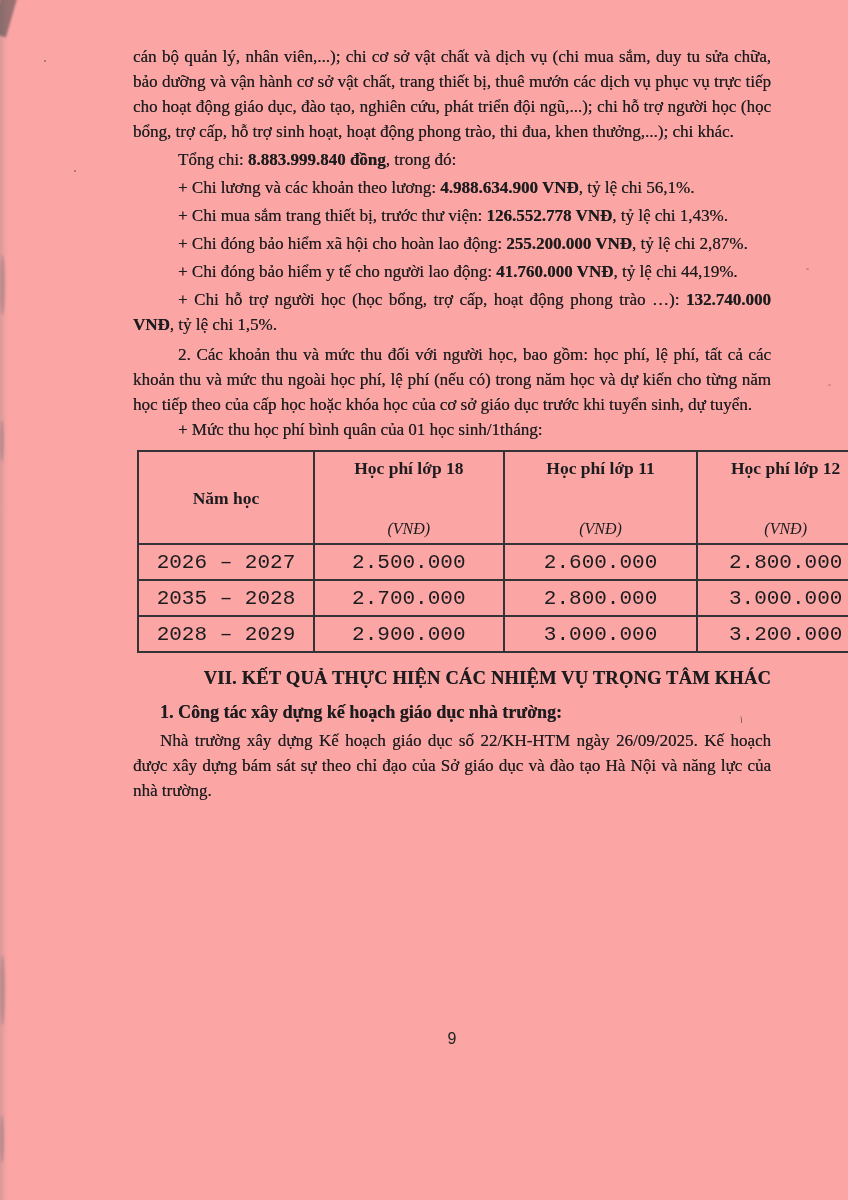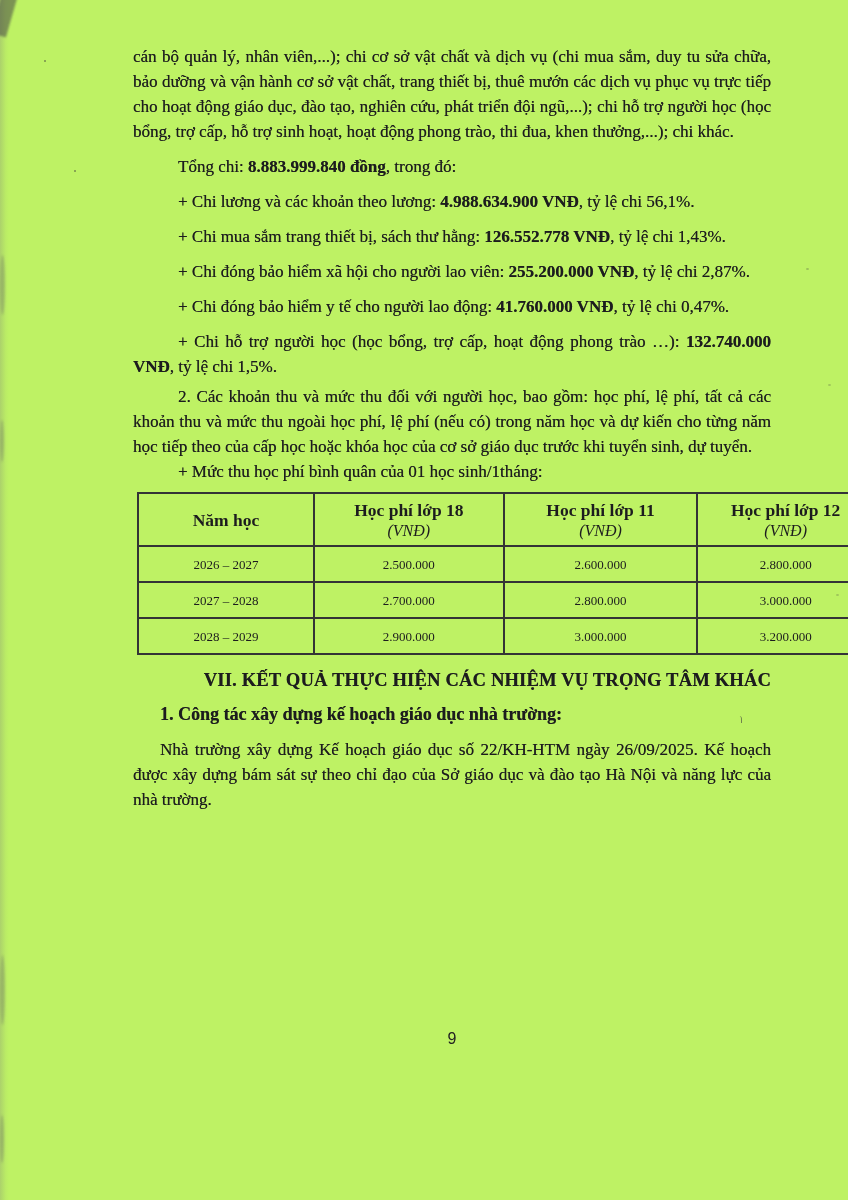--- a/index.html
+++ b/index.html
@@ -1,21 +1,21 @@
 <!DOCTYPE html>
 <html><head>
 <meta charset="utf-8">
 <style>
   * { margin:0; padding:0; box-sizing:border-box; }
   html,body { width:848px; height:1200px; }
   body { background:#ffffff; font-family:"Liberation Serif","DejaVu Serif",serif; }
 
   .page {
     position:relative; width:848px; height:1200px; overflow:hidden;
-    background:#bef264; color:#1c1c1e;padding-left:32px;
+    background:#fca5a5; color:#1c1c1e;padding-left:32px;
   }
   
   .edge-shadow {
     position:absolute; left:0; top:0; bottom:0; width:9px;
     background:linear-gradient(90deg, rgba(125,125,125,.28), rgba(125,125,125,.05) 65%, rgba(125,125,125,0));
   }
   .corner-mark {
     position:absolute; left:-4px; top:-6px; width:16px; height:42px;
     background:rgba(70,70,70,.55); transform:rotate(16deg); filter:blur(1px);
   }
@@ -23,40 +23,40 @@
   .speck { position:absolute; background:rgba(60,60,60,.55); border-radius:50%; }
 
   .content {
     position:absolute; left:133px; top:44px; width:638px;
     font-size:17px; line-height:25px;
     text-shadow:0.2px 0.2px 0.45px rgba(30,30,30,.7);
   }
   .blk { text-align:justify; }
   .ind  { text-indent:45px; }
   .ind2 { text-indent:27px; }
-  .sp3  { margin-top:10px; }
+  .sp3  { margin-top:3px; }
   .sp5  { margin-top:5px; }
   .sp6  { margin-top:6px; }
   .sp8  { margin-top:8px; }
   .sp10 { margin-top:10px; }
   .b { font-weight:bold; }
   .h-main { font-weight:bold; font-size:18.5px; letter-spacing:.2px; text-align:right; line-height:26px; }
   .h-sub  { font-weight:bold; font-size:18px; text-align:left; line-height:26px; }
 
   table.doc-table {
     border-collapse:collapse; table-layout:fixed;
     width:738px; margin:8px 0 12px 4px;
     text-shadow:none;
   }
   .doc-table th, .doc-table td {
     border:2px solid #343436; text-align:center; vertical-align:middle;
   }
   .doc-table th { font-size:17.5px; font-weight:bold; padding:5px 3px 4px; line-height:22px; }
-  .doc-table th .sub { display:block; font-style:italic; font-weight:normal; font-size:16px; line-height:20px; }
-  .doc-table td { font-size:13px; height:36px; font-weight:normal; }
+  .doc-table th .sub { display:block; font-style:italic; font-weight:normal; font-size:16px; line-height:20px;margin-top:40px; }
+  .doc-table td { font-size:21px; height:36px; font-weight:normal;font-family:Liberation Mono, monospace; }
 
   .footer {
     position:absolute; left:133px; top:1030px; width:638px;
     text-align:center; font-size:16px; color:#222;
     font-family:"Liberation Sans","DejaVu Sans",sans-serif;
   }
 </style>
 </head>
 <body>
 
@@ -72,23 +72,23 @@
   <div class="speck" style="left:74px;top:170px;width:2px;height:2px;"></div>
   <div class="speck" style="left:806px;top:268px;width:3px;height:2px;opacity:.5;"></div>
   <div class="speck" style="left:828px;top:384px;width:3px;height:2px;opacity:.45;"></div>
   <div class="speck" style="left:836px;top:594px;width:3px;height:2px;opacity:.45;"></div>
   <div class="speck" style="left:737px;top:716px;width:5px;height:7px;border-radius:50% 50% 0 50%;background:transparent;border-right:1.5px solid rgba(60,60,60,.6);"></div>
 
   <div class="content">
       <p class="blk"><span>cán bộ quản lý, nhân viên,...); chi cơ sở vật chất và dịch vụ (chi mua sắm, duy tu sửa chữa, bảo dưỡng và vận hành cơ sở vật chất, trang thiết bị, thuê mướn các dịch vụ phục vụ trực tiếp cho hoạt động giáo dục, đào tạo, nghiên cứu, phát triển đội ngũ,...); chi hỗ trợ người học (học bổng, trợ cấp, hỗ trợ sinh hoạt, hoạt động phong trào, thi đua, khen thưởng,...); chi khác.</span></p>
       <p class="blk ind sp3"><span>Tổng chi: </span><span class="b">8.883.999.840 đồng</span><span>, trong đó:</span></p>
       <p class="blk ind sp3"><span>+ Chi lương và các khoản theo lương: </span><span class="b">4.988.634.900 VNĐ</span><span>, tỷ lệ chi 56,1%.</span></p>
-      <p class="blk ind sp3"><span>+ Chi mua sắm trang thiết bị, sách thư hằng: </span><span class="b">126.552.778 VNĐ</span><span>, tỷ lệ chi 1,43%.</span></p>
-      <p class="blk ind sp3"><span>+ Chi đóng bảo hiểm xã hội cho người lao viên: </span><span class="b">255.200.000 VNĐ</span><span>, tỷ lệ chi 2,87%.</span></p>
-      <p class="blk ind sp3"><span>+ Chi đóng bảo hiểm y tế cho người lao động: </span><span class="b">41.760.000 VNĐ</span><span>, tỷ lệ chi 0,47%.</span></p>
+      <p class="blk ind sp3"><span>+ Chi mua sắm trang thiết bị, trước thư viện: </span><span class="b">126.552.778 VNĐ</span><span>, tỷ lệ chi 1,43%.</span></p>
+      <p class="blk ind sp3"><span>+ Chi đóng bảo hiểm xã hội cho hoàn lao động: </span><span class="b">255.200.000 VNĐ</span><span>, tỷ lệ chi 2,87%.</span></p>
+      <p class="blk ind sp3"><span>+ Chi đóng bảo hiểm y tế cho người lao động: </span><span class="b">41.760.000 VNĐ</span><span>, tỷ lệ chi 44,19%.</span></p>
       <p class="blk ind sp3"><span>+ Chi hỗ trợ người học (học bổng, trợ cấp, hoạt động phong trào …): </span><span class="b">132.740.000 VNĐ</span><span>, tỷ lệ chi 1,5%.</span></p>
       <p class="blk ind sp5"><span>2. Các khoản thu và mức thu đối với người học, bao gồm: học phí, lệ phí, tất cả các khoản thu và mức thu ngoài học phí, lệ phí (nếu có) trong năm học và dự kiến cho từng năm học tiếp theo của cấp học hoặc khóa học của cơ sở giáo dục trước khi tuyển sinh, dự tuyển.</span></p>
       <p class="blk ind"><span>+ Mức thu học phí bình quân của 01 học sinh/1tháng:</span></p>
       <table class="doc-table">
         <colgroup>
           <col style="width: 23.9%;">
           <col style="width: 25.8%;">
           <col style="width: 26.3%;">
           <col style="width: 24%;">
         </colgroup>
@@ -101,21 +101,21 @@
           </tr>
         </thead>
         <tbody>
           <tr>
             <td>2026 – 2027</td>
             <td>2.500.000</td>
             <td>2.600.000</td>
             <td>2.800.000</td>
           </tr>
           <tr>
-            <td>2027 – 2028</td>
+            <td>2035 – 2028</td>
             <td>2.700.000</td>
             <td>2.800.000</td>
             <td>3.000.000</td>
           </tr>
           <tr>
             <td>2028 – 2029</td>
             <td>2.900.000</td>
             <td>3.000.000</td>
             <td>3.200.000</td>
           </tr>

